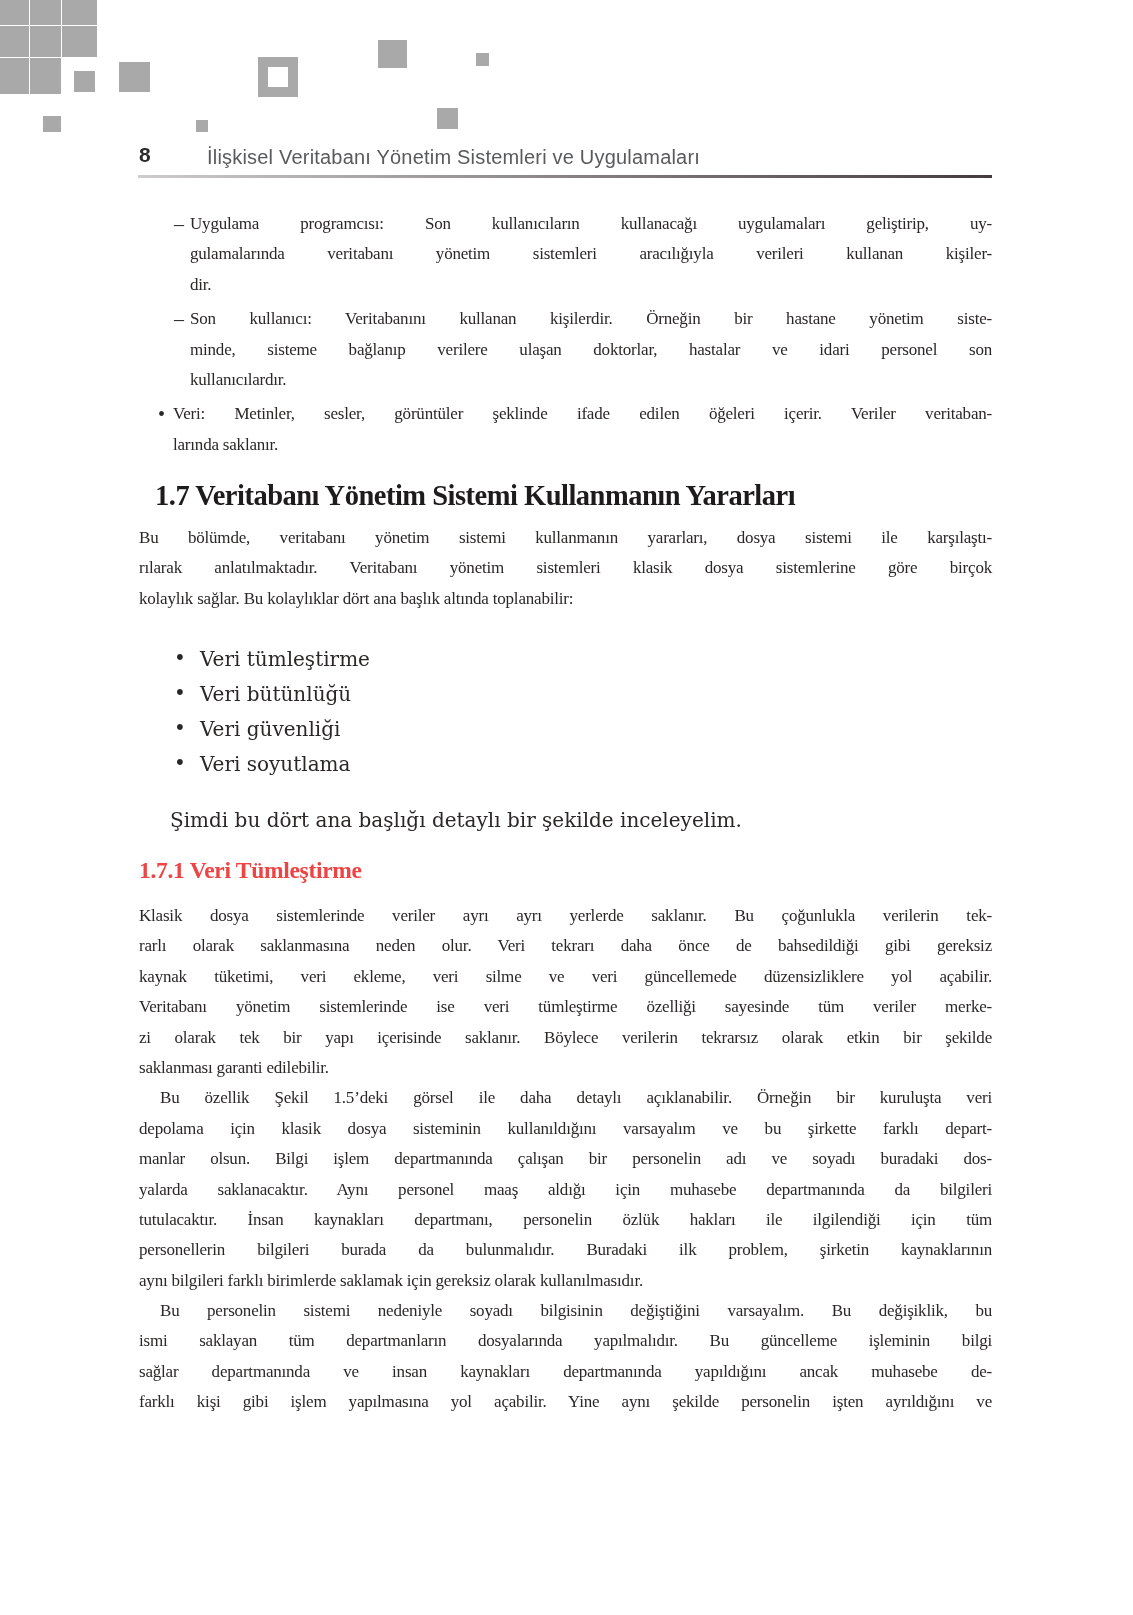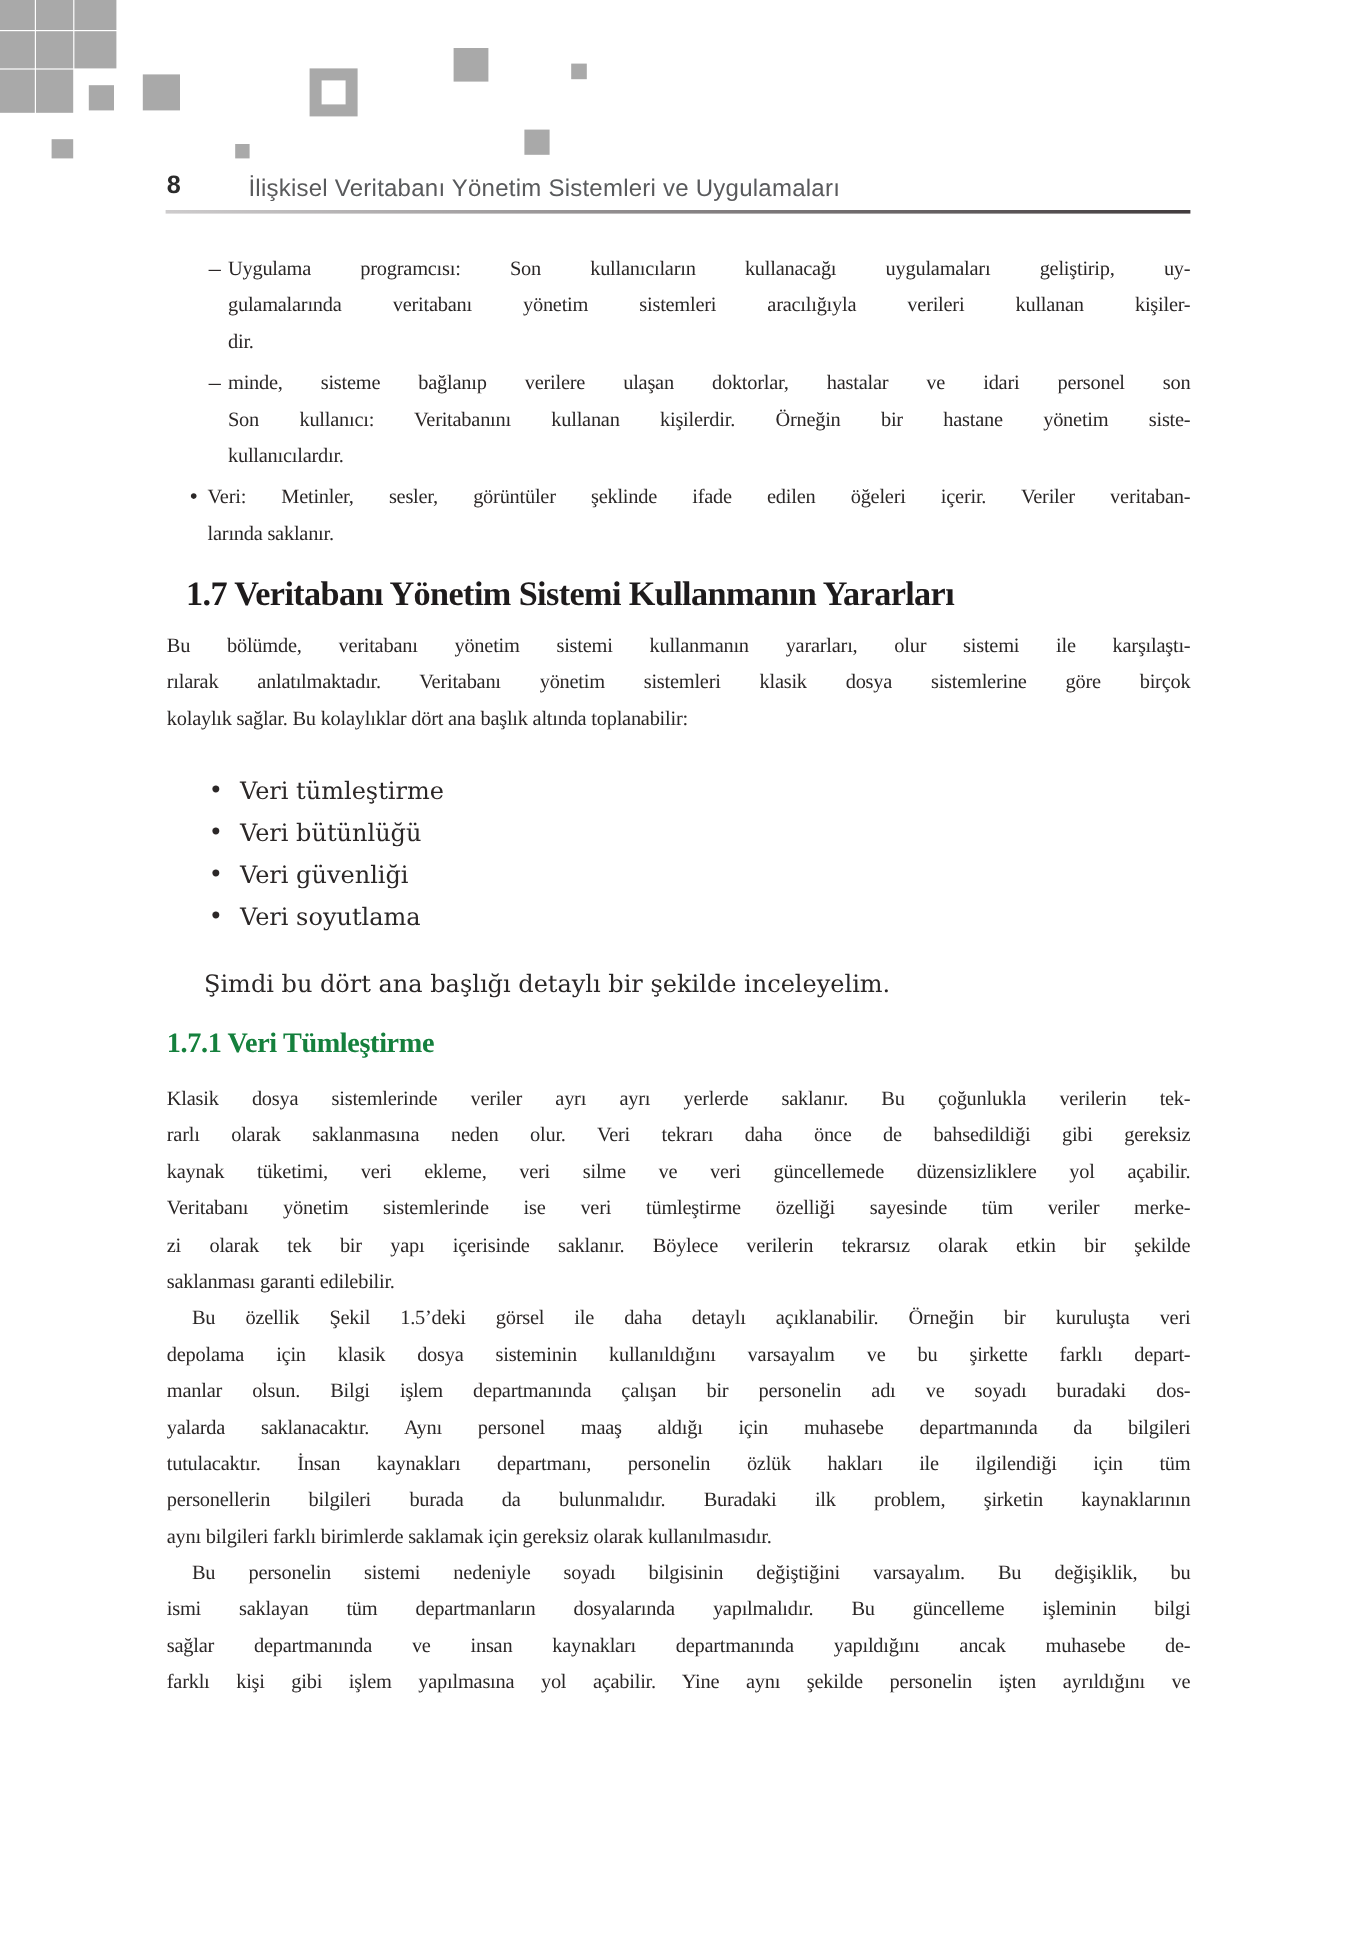--- a/index.html
+++ b/index.html
@@ -30,21 +30,21 @@
   h1.abs { top:462px; margin:16px; font-weight:bold; font-size:28.5px; line-height:36px;
            letter-spacing:-0.5px; color:#1e1b1c; font-family:"Liberation Serif", serif; }
   #intro-para { top:523px; }
   #benefits { top:642px; }
   .bitem { position:relative; padding-left:61px; font-family:"DejaVu Serif", serif;
            font-size:20px; line-height:35px; }
   .bitem .mark { position:absolute; left:35px; top:-1px; }
   #transition { top:805px; padding-left:31px; font-family:"DejaVu Serif", serif;
                 font-size:20px; line-height:30px; }
   h2.abs { top:855px; margin:0; font-weight:bold; font-size:23.5px; line-height:30px;
-           letter-spacing:-0.3px; color:#15803d; font-family:"Liberation Serif", serif; }
+           letter-spacing:-0.3px; color:#ef4444; font-family:"Liberation Serif", serif; }
   #body-flow { top:901px; }
 </style>
 </head>
 <body>
 
 <div class="page">
 
   <div>
     <div class="sq" style="left:0;top:0;width:29px;height:25px;"></div>
     <div class="sq" style="left:30px;top:0;width:31px;height:25px;"></div>
@@ -76,38 +76,38 @@
           <span class="mark">–</span>
           <div class="txt">
             <div class="bline jst">Uygulama programcısı: Son kullanıcıların kullanacağı uygulamaları geliştirip, uy-</div>
             <div class="bline jst">gulamalarında veritabanı yönetim sistemleri aracılığıyla verileri kullanan kişiler-</div>
             <div class="bline">dir.</div>
           </div>
         </div>
         <div class="litem dash">
           <span class="mark">–</span>
           <div class="txt">
+            <div class="bline jst">Son kullanıcı: Veritabanını kullanan kişilerdir. Örneğin bir hastane yönetim siste-</div>
             <div class="bline jst">minde, sisteme bağlanıp verilere ulaşan doktorlar, hastalar ve idari personel son</div>
-            <div class="bline jst">Son kullanıcı: Veritabanını kullanan kişilerdir. Örneğin bir hastane yönetim siste-</div>
             <div class="bline">kullanıcılardır.</div>
           </div>
         </div>
         <div class="litem bullet">
           <span class="mark">•</span>
           <div class="txt">
             <div class="bline jst">Veri: Metinler, sesler, görüntüler şeklinde ifade edilen öğeleri içerir. Veriler veritaban-</div>
             <div class="bline">larında saklanır.</div>
           </div>
         </div>
       </div>
 
     <h1 class="abs">1.7 Veritabanı Yönetim Sistemi Kullanmanın Yararları</h1>
 
     <div id="intro-para" class="abs">
-        <div class="bline jst">Bu bölümde, veritabanı yönetim sistemi kullanmanın yararları, olur sistemi ile karşılaştı-</div>
+        <div class="bline jst">Bu bölümde, veritabanı yönetim sistemi kullanmanın yararları, dosya sistemi ile karşılaştı-</div>
         <div class="bline jst">rılarak anlatılmaktadır. Veritabanı yönetim sistemleri klasik dosya sistemlerine göre birçok</div>
         <div class="bline">kolaylık sağlar. Bu kolaylıklar dört ana başlık altında toplanabilir:</div>
       </div>
 
     <div id="benefits" class="abs">
         <div class="bitem"><span class="mark">•</span><span>Veri tümleştirme</span></div>
         <div class="bitem"><span class="mark">•</span><span>Veri bütünlüğü</span></div>
         <div class="bitem"><span class="mark">•</span><span>Veri güvenliği</span></div>
         <div class="bitem"><span class="mark">•</span><span>Veri soyutlama</span></div>
       </div>

